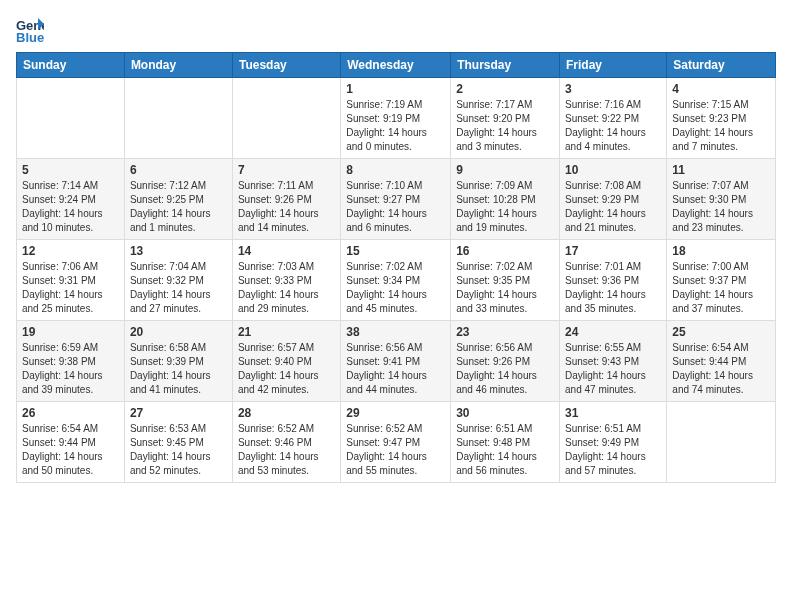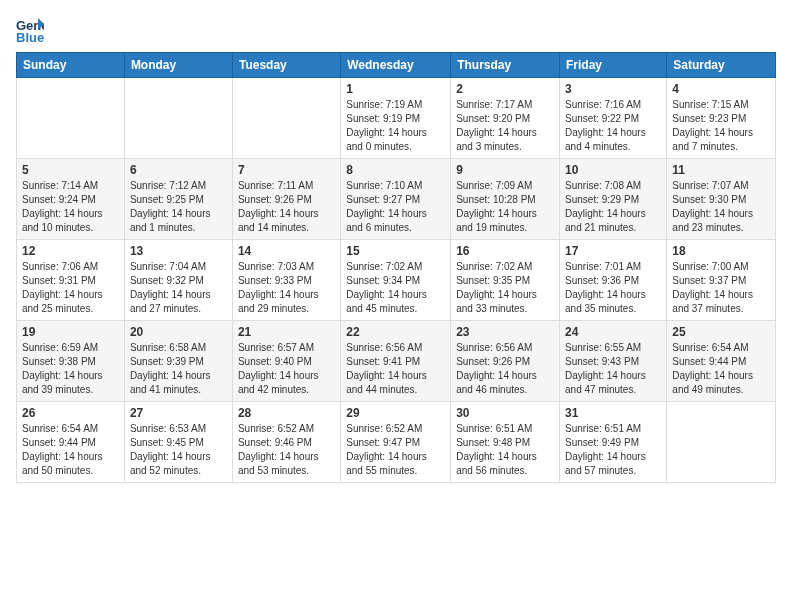--- a/index.html
+++ b/index.html
@@ -265,21 +265,21 @@
           <div class="cell-text">and 41 minutes.</div>
         </td>
         <td>
           <div class="day-number">21</div>
           <div class="cell-text">Sunrise: 6:57 AM</div>
           <div class="cell-text">Sunset: 9:40 PM</div>
           <div class="cell-text">Daylight: 14 hours</div>
           <div class="cell-text">and 42 minutes.</div>
         </td>
         <td>
-          <div class="day-number">22</div>
+          <div class="day-number">38</div>
           <div class="cell-text">Sunrise: 6:56 AM</div>
           <div class="cell-text">Sunset: 9:41 PM</div>
           <div class="cell-text">Daylight: 14 hours</div>
           <div class="cell-text">and 44 minutes.</div>
         </td>
         <td>
           <div class="day-number">23</div>
           <div class="cell-text">Sunrise: 6:56 AM</div>
           <div class="cell-text">Sunset: 9:26 PM</div>
           <div class="cell-text">Daylight: 14 hours</div>
@@ -290,21 +290,21 @@
           <div class="cell-text">Sunrise: 6:55 AM</div>
           <div class="cell-text">Sunset: 9:43 PM</div>
           <div class="cell-text">Daylight: 14 hours</div>
           <div class="cell-text">and 47 minutes.</div>
         </td>
         <td>
           <div class="day-number">25</div>
           <div class="cell-text">Sunrise: 6:54 AM</div>
           <div class="cell-text">Sunset: 9:44 PM</div>
           <div class="cell-text">Daylight: 14 hours</div>
-          <div class="cell-text">and 49 minutes.</div>
+          <div class="cell-text">and 74 minutes.</div>
         </td>
       </tr>
       <tr>
         <td>
           <div class="day-number">26</div>
           <div class="cell-text">Sunrise: 6:54 AM</div>
           <div class="cell-text">Sunset: 9:44 PM</div>
           <div class="cell-text">Daylight: 14 hours</div>
           <div class="cell-text">and 50 minutes.</div>
         </td>

